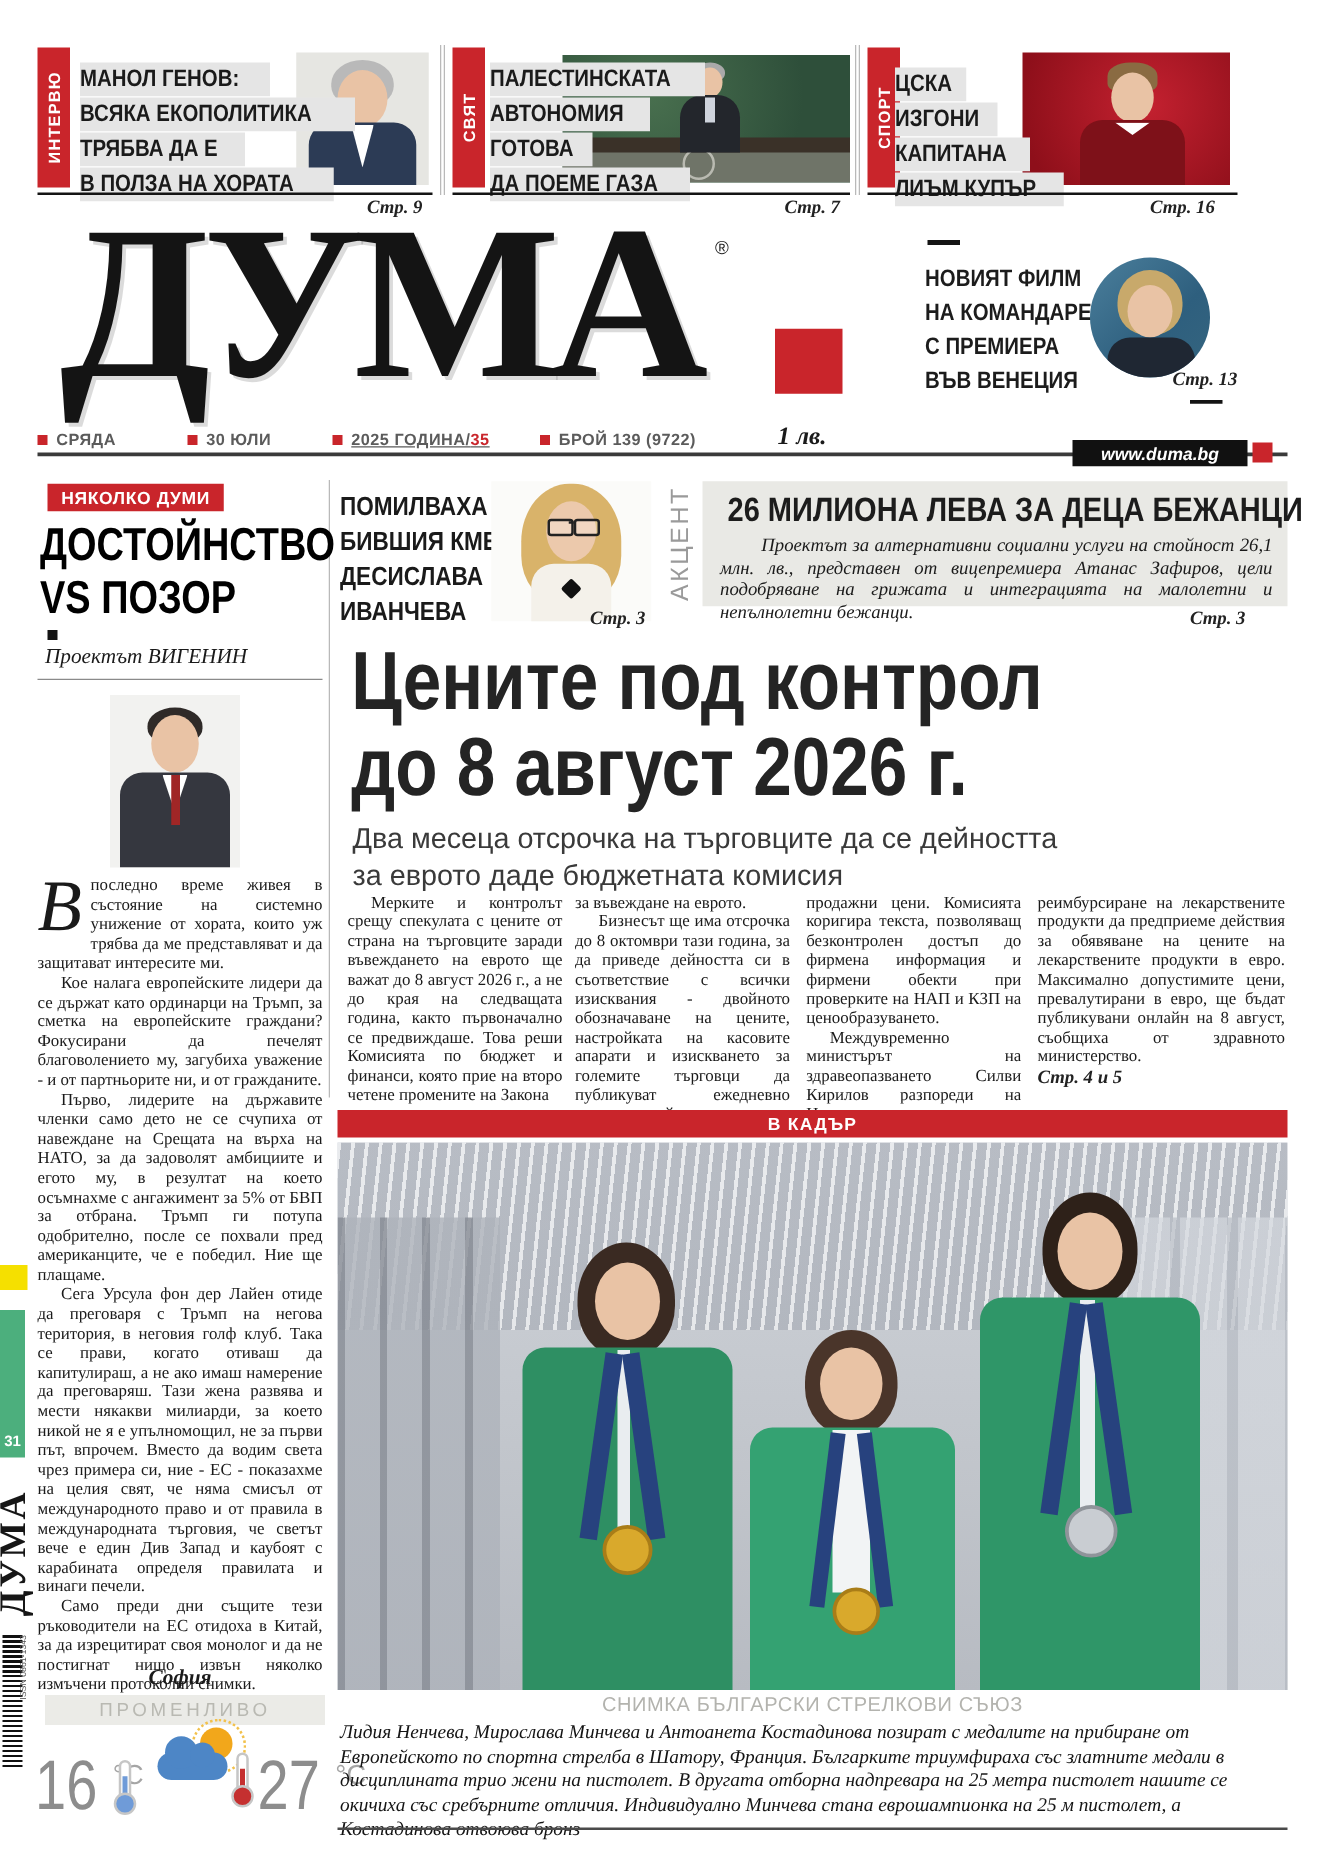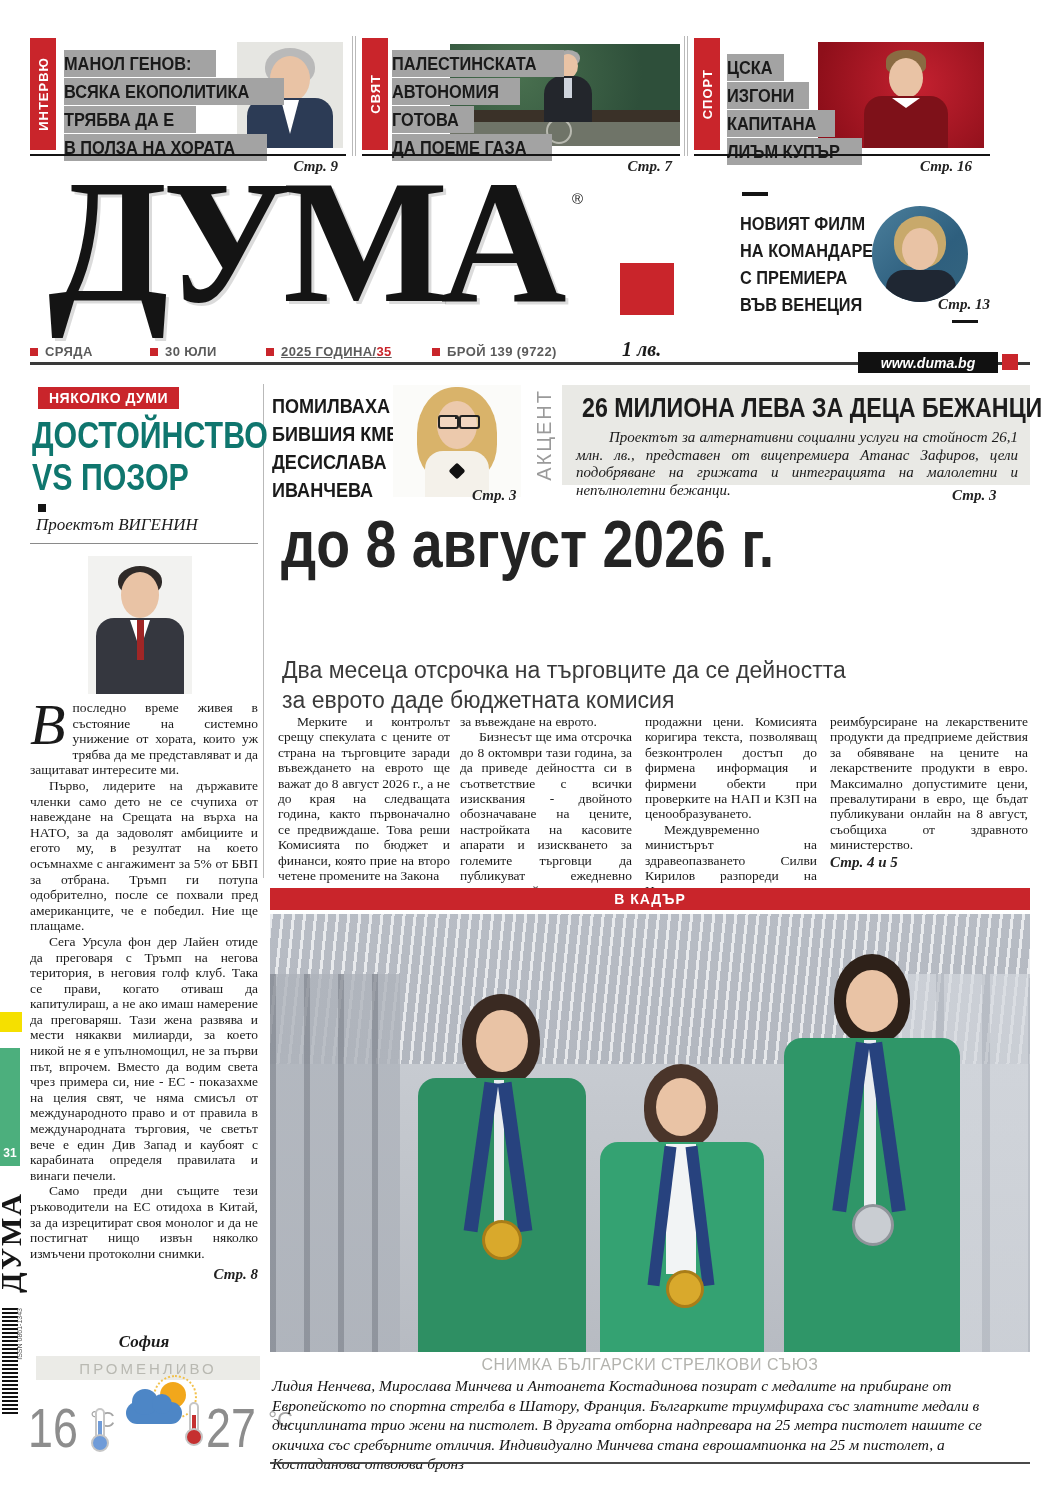--- a/index.html
+++ b/index.html
@@ -5,21 +5,21 @@
   html,body{margin:0;padding:0;background:#fff;}
   .page{position:relative;width:1058px;height:1493px;background:#fff;overflow:hidden;
         font-family:"Liberation Serif",serif;color:#1a1a1a;}
   .abs{position:absolute;}
   .sans{font-family:"Liberation Sans",sans-serif;}
   .cond{display:inline-block;transform:scaleX(.86);transform-origin:0 50%;white-space:nowrap;}
   .vlabel{background:#c9252b;color:#fff;display:flex;align-items:center;justify-content:center;}
   .vlabel span{writing-mode:vertical-rl;transform:rotate(180deg);font-family:"Liberation Sans",sans-serif;
         font-weight:bold;font-size:13px;letter-spacing:1px;}
   .t-headline{line-height:27px;font-weight:bold;font-family:"Liberation Sans",sans-serif;font-size:19px;}
-  .t-headline .hl{background:#a3a3a3;padding:0 4px 0 0;display:table;margin-bottom:1px;}
+  .t-headline .hl{background:#e5e5e5;padding:0 4px 0 0;display:table;margin-bottom:1px;}
   .t-rule{border-bottom:2px solid #141414;}
   .pageref{font-style:italic;font-weight:bold;font-size:15px;color:#222;}
   .sep-v{border-left:1px solid #b9b9b9;}
   .redsq{display:inline-block;width:8px;height:8px;background:#c9252b;margin-right:7px;}
   .dl-item{font-family:"Liberation Sans",sans-serif;font-size:13px;color:#5b5b5b;font-weight:600;letter-spacing:.4px;}
   .dropcap{float:left;font-size:58px;line-height:46px;font-style:italic;padding-right:7px;padding-top:2px;}
   .body-col p{margin:0;text-align:justify;}
   .body-col p + p{text-indent:1.4em;}
   .photo-frame{overflow:hidden;position:absolute;}
   
@@ -122,21 +122,21 @@
       <span>СПОРТ</span>
     </div>
     <div class="photo-frame" style="left:124px;top:6px;width:166px;height:106px;background:radial-gradient(circle at 60% 40%,#c42130,#8e0f1a 85%);">
       <div class="pp" style="left:44px;top:8px;width:90px;height:98px;">
         <div class="hair" style="left:24px;top:0;width:40px;height:24px;background:#8a6b42;border-radius:45% 45% 30% 30%;"></div>
         <div class="face" style="left:27px;top:8px;width:34px;height:40px;"></div>
         <div class="torso" style="left:2px;top:46px;width:84px;height:52px;background:#7e1119;"></div>
         <div class="abs" style="left:30px;top:48px;width:28px;height:10px;background:#fff;clip-path:polygon(0 0,100% 0,50% 100%);"></div>
       </div>
     </div>
-    <div class="t-headline abs" style="left:33px;top:18px;width:150px;">
+    <div class="t-headline abs" style="left:22px;top:18px;width:150px;">
       <span class="hl">
           <span class="cond">ЦСКА</span>
         </span>
       <span class="hl">
           <span class="cond">ИЗГОНИ</span>
         </span>
       <span class="hl">
           <span class="cond">КАПИТАНА</span>
         </span>
       <span class="hl">
@@ -175,38 +175,39 @@
   <div class="abs dl-item" style="left:266px;top:344px;text-decoration:underline;"><span class="redsq"></span><span>2025 ГОДИНА/</span><span style="color:#c9252b;font-weight:bold;">35</span></div>
   <div class="abs dl-item" style="left:432px;top:344px;"><span class="redsq"></span><span>БРОЙ 139 (9722)</span></div>
   <div class="abs" style="left:622px;top:338px;font-style:italic;font-weight:bold;font-size:20px;">1 лв.</div>
   <div class="abs" style="left:30px;top:362px;width:1000px;border-top:3px solid #3a3a3a;"></div>
   <div class="abs sans" style="left:858px;top:352px;width:140px;height:21px;background:#111;color:#fff;font-weight:bold;font-style:italic;font-size:14px;display:flex;align-items:center;justify-content:center;">www.duma.bg</div>
   <div class="abs" style="left:1002px;top:354px;width:16px;height:16px;background:#c9252b;"></div>
 
   <div class="sep-v abs" style="left:263px;top:384px;height:494px;"></div>
 
   <div class="abs sans" style="left:38px;top:387px;background:#c9252b;color:#fff;font-weight:bold;font-size:14px;padding:3px 11px;letter-spacing:.5px;">НЯКОЛКО ДУМИ</div>
-  <div class="abs sans" style="left:32px;top:415px;font-weight:bold;font-size:37px;line-height:42px;color:#0f766e;">
+  <div class="abs sans" style="left:32px;top:415px;font-weight:bold;font-size:37px;line-height:42px;color:#000000;">
     <div><span class="cond" style="transform:scaleX(.82);">ДОСТОЙНСТВО</span></div>
     <div><span class="cond" style="transform:scaleX(.82);">VS ПОЗОР</span></div>
   </div>
   <div class="abs" style="left:38px;top:504px;width:8px;height:8px;background:#141414;"></div>
   <div class="abs" style="left:36px;top:515px;font-style:italic;font-size:17px;">Проектът ВИГЕНИН</div>
   <div class="abs" style="left:30px;top:543px;width:228px;border-top:1px solid #8a8a8a;"></div>
   <div class="photo-frame" style="left:88px;top:556px;width:104px;height:138px;background:#f2f2f0;">
     <div class="pp" style="left:0;top:0;width:104px;height:138px;">
       <div class="hair" style="left:30px;top:10px;width:44px;height:30px;background:#2f2a28;"></div>
       <div class="face" style="left:33px;top:16px;width:38px;height:46px;"></div>
       <div class="torso" style="left:8px;top:62px;width:88px;height:76px;background:#35373f;"></div>
       <div class="abs" style="left:42px;top:64px;width:20px;height:30px;background:#fff;clip-path:polygon(0 0,100% 0,50% 100%);"></div>
       <div class="abs" style="left:49px;top:64px;width:7px;height:40px;background:#a02626;"></div>
     </div>
   </div>
   <div class="abs body-col" style="left:30px;top:700px;width:228px;font-size:13.5px;line-height:15.6px;">
     <p><span class="dropcap">В</span><span>последно време живея в състояние на системно унижение от хората, които уж трябва да ме представляват и да защитават интересите ми.</span></p>
+    <p>Кое налага европейските лидери да се държат като ординарци на Тръмп, за сметка на европейските граждани? Фокусирани да печелят благоволението му, загубиха уважение - и от партньорите ни, и от гражданите.</p>
     <p>Първо, лидерите на държавите членки само дето не се счупиха от навеждане на Срещата на върха на НАТО, за да задоволят амбициите и егото му, в резултат на което осъмнахме с ангажимент за 5% от БВП за отбрана. Тръмп ги потупа одобрително, после се похвали пред американците, че е победил. Ние ще плащаме.</p>
     <p>Сега Урсула фон дер Лайен отиде да преговаря с Тръмп на негова територия, в неговия голф клуб. Така се прави, когато отиваш да капитулираш, а не ако имаш намерение да преговаряш. Тази жена развява и мести някакви милиарди, за което никой не я е упълномощил, не за първи път, впрочем. Вместо да водим света чрез примера си, ние - ЕС - показахме на целия свят, че няма смисъл от международното право и от правила в международната търговия, че светът вече е един Див Запад и каубоят с карабината определя правилата и винаги печели.</p>
     <p>Само преди дни същите тези ръководители на ЕС отидоха в Китай, за да изрецитират своя монолог и да не постигнат нищо извън няколко измъчени протоколни снимки.</p>
     <div class="pageref" style="text-align:right;margin-top:6px;">Стр. 8</div>
   </div>
 
   <div class="abs" style="left:30px;top:1332px;width:228px;text-align:center;font-weight:bold;font-style:italic;font-size:17px;">София</div>
   <div class="abs sans" style="left:36px;top:1356px;width:224px;height:24px;background:#ebebe7;color:#b9b9b2;display:flex;align-items:center;justify-content:center;font-size:15px;letter-spacing:3px;">ПРОМЕНЛИВО</div>
   <div class="abs bigtemp" style="left:28px;top:1392px;"><span class="cond" style="transform:scaleX(.8);"><span>16</span></span><sup>°C</sup></div>
   <div class="therm" style="left:92px;top:1408px;--c:#6f9bd8;">
@@ -247,20 +248,21 @@
   </div>
   <div class="abs" style="left:562px;top:385px;width:468px;height:100px;background:#e9e9e5;">
     <div class="sans" style="position:absolute;left:20px;top:8px;font-weight:bold;font-size:27px;color:#1c1c1c;">
       <span class="cond">26 МИЛИОНА ЛЕВА ЗА ДЕЦА БЕЖАНЦИ</span>
     </div>
     <div style="position:absolute;left:14px;top:44px;width:442px;font-style:italic;font-size:15px;line-height:17.5px;text-align:justify;text-indent:2.2em;">Проектът за алтернативни социални услуги на стойност 26,1 млн. лв., представен от вицепремиера Атанас Зафиров, цели подобряване на грижата и интеграцията на малолетни и непълнолетни бежанци.</div>
   </div>
   <div class="pageref abs" style="left:952px;top:487px;">Стр. 3</div>
 
   <div class="abs sans" style="left:281px;top:510px;font-weight:bold;font-size:66px;line-height:69px;color:#242424;">
+    <div><span class="cond" style="transform:scaleX(.84);">Цените под контрол</span></div>
     <div><span class="cond" style="transform:scaleX(.84);">до 8 август 2026 г.</span></div>
   </div>
   <div class="abs sans" style="left:282px;top:655px;font-size:23px;line-height:30px;color:#3a3a3a;">
     <div>Два месеца отсрочка на търговците да се дейността</div>
     <div>за еврото даде бюджетната комисия</div>
   </div>
 
   <div class="abs body-col" style="left:278px;top:714px;width:172px;font-size:13.5px;line-height:15.4px;">
     <p style="text-indent:1.4em;">Мерките и контролът срещу спекулата с цените от страна на търговците заради въвеждането на еврото ще важат до 8 август 2026 г., а не до края на следващата година, както първоначално се предвиждаше. Това реши Комисията по бюджет и финанси, която прие на второ четене промените на Закона</p>
   </div>

